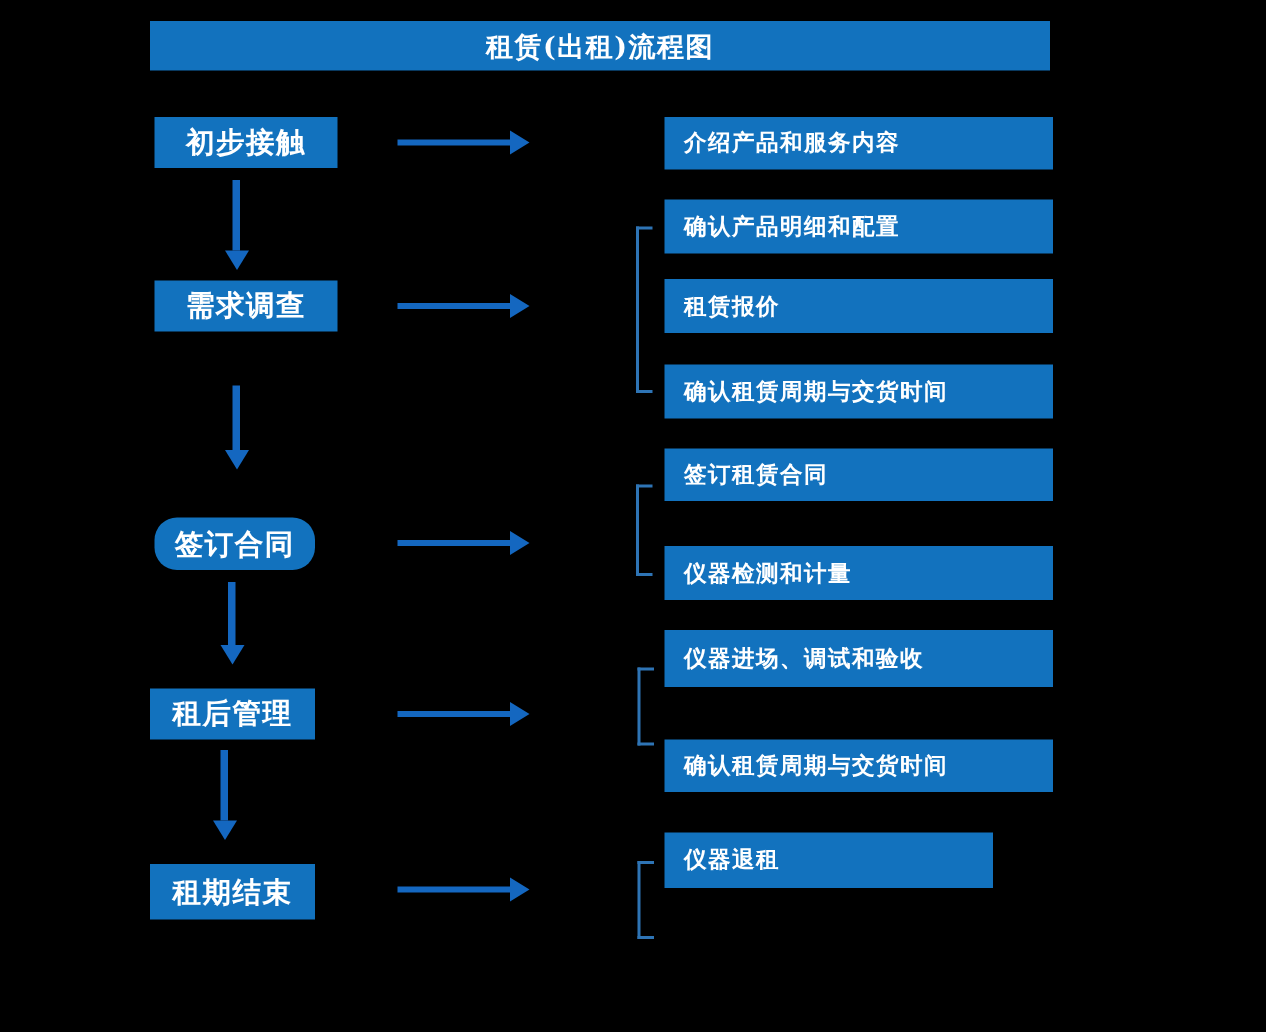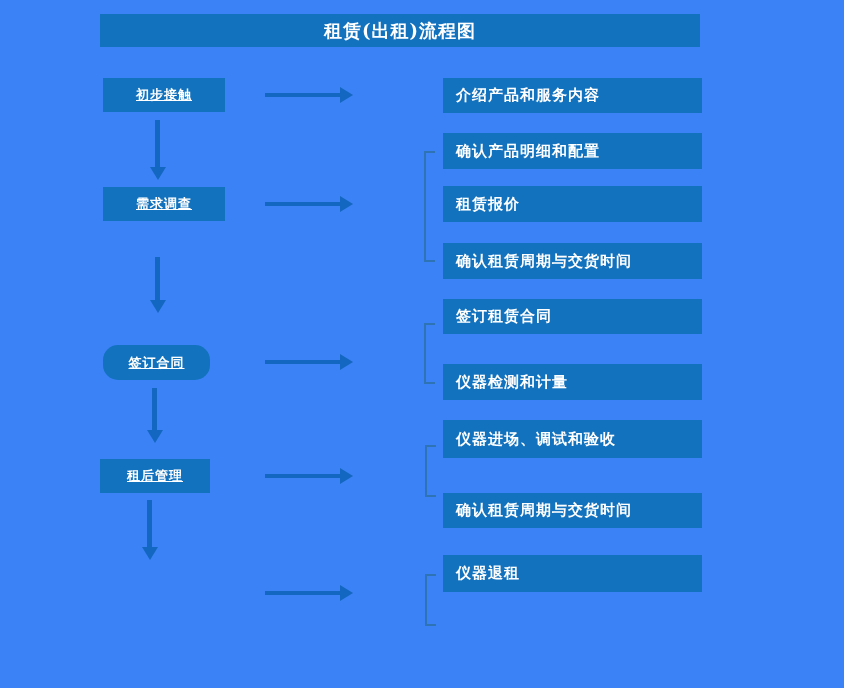--- a/index.html
+++ b/index.html
@@ -4,42 +4,41 @@
 <style>
   html, body {
     margin: 0;
     padding: 0;
     background: #ffffff;
   }
   #canvas {
     position: relative;
     width: 844px;
     height: 688px;
-    background: #3b82f6;
+    background: #000000;
     font-family: "DejaVu Serif", "Liberation Serif", serif;
     overflow: hidden;
   }
   .box {
     position: absolute;
     background: #1272BE;
     color: #ffffff;
     font-weight: bold;
     display: flex;
     align-items: center;
     letter-spacing: 1px;
     box-sizing: border-box;
   }
   .title-bar {
     justify-content: center;
     font-size: 18px;
   }
   .stage-box {
     justify-content: center;
-    font-size: 13px;
-    text-decoration: underline;
+    font-size: 19px;
   }
   .detail-box {
     justify-content: flex-start;
     padding-left: 13px;
     font-size: 15px;
   }
   
   .harrow {
     position: absolute;
     width: 88px;
@@ -100,20 +99,21 @@
 <body>
 
 <div id="canvas">
 
   <div class="box title-bar" style="left:100px; top:14px; width:600px; height:33px;">租赁(出租)流程图</div>
 
   <div class="box stage-box" style="left:103px; top:78px; width:122px; height:34px;">初步接触</div>
   <div class="box stage-box" style="left:103px; top:187px; width:122px; height:34px;">需求调查</div>
   <div class="box stage-box" style="left:103px; top:345px; width:107px; height:35px;border-radius:15px;">签订合同</div>
   <div class="box stage-box" style="left:100px; top:459px; width:110px; height:34px;">租后管理</div>
+  <div class="box stage-box" style="left:100px; top:576px; width:110px; height:37px;">租期结束</div>
 
   <div class="varrow" style="left:150px; top:120px; height:60px;">
     <div class="vshaft" style="height:47px;"></div>
     <div class="vhead"></div>
   </div>
   <div class="varrow" style="left:150px; top:257px; height:56px;">
     <div class="vshaft" style="height:43px;"></div>
     <div class="vhead"></div>
   </div>
   <div class="varrow" style="left:147px; top:388px; height:55px;">
@@ -156,15 +156,15 @@
   <div class="box detail-box" style="left:443px; top:133px; width:259px; height:36px;">确认产品明细和配置</div>
   <div class="box detail-box" style="left:443px; top:186px; width:259px; height:36px;">租赁报价</div>
   <div class="box detail-box" style="left:443px; top:243px; width:259px; height:36px;">确认租赁周期与交货时间</div>
 
   <div class="box detail-box" style="left:443px; top:299px; width:259px; height:35px;">签订租赁合同</div>
   <div class="box detail-box" style="left:443px; top:364px; width:259px; height:36px;">仪器检测和计量</div>
 
   <div class="box detail-box" style="left:443px; top:420px; width:259px; height:38px;">仪器进场、调试和验收</div>
   <div class="box detail-box" style="left:443px; top:493px; width:259px; height:35px;">确认租赁周期与交货时间</div>
 
-  <div class="box detail-box" style="left:443px; top:555px; width:259px; height:37px;">仪器退租</div>
+  <div class="box detail-box" style="left:443px; top:555px; width:219px; height:37px;">仪器退租</div>
 
 </div>
 
 </body></html>

